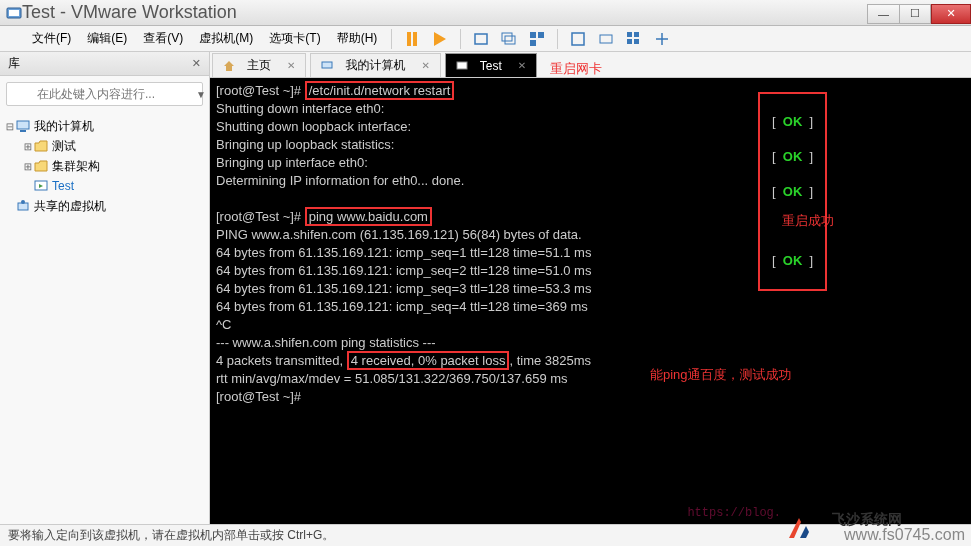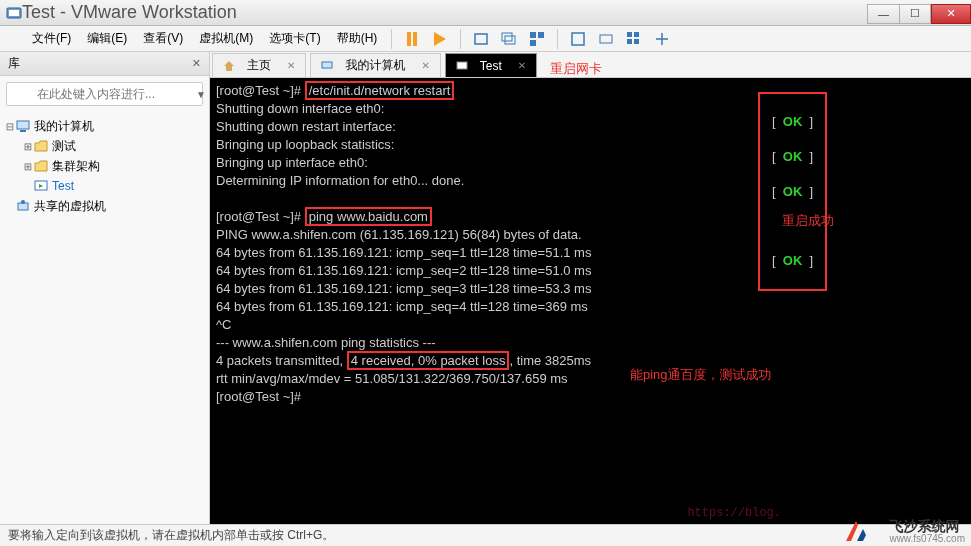--- a/index.html
+++ b/index.html
@@ -55,21 +55,21 @@
 .okblock .okr { color: #2ad22a; font-family: "Courier New", monospace; font-size: 13px; line-height: 17px; }
 .okblock .okr .br { color: #ccc; }
 
 
 .statusbar { height: 22px; background: #f4f4f4; border-top: 1px solid #ccc; display: flex; align-items: center; padding: 8px 8px; font-size: 12px; color: #444; }
 
 
 .watermark { position: absolute; right: 6px; bottom: 2px; display: flex; align-items: center; gap: 20px; }
 .watermark .logo { width: 26px; height: 26px; }
 .watermark .txt { font-size: 14px; font-weight: bold; color: #333; line-height: 1; }
-.watermark .url { font-size: 10px; color: #888; }
+.watermark .url { font-size: 16px; color: #888; margin-left: 12px; }
 .blogurl { position: absolute; right: 190px; bottom: 26px; color: #be185d; font-family: "Courier New"; font-size: 12px; opacity: .5; }
 
 .iconbox { width:16px;height:16px;display:inline-block; }
 </style>
 </head>
 <body>
 
 <div class="titlebar">
   <span class="iconbox">
     <svg viewBox="0 0 16 16">
@@ -233,39 +233,39 @@
         <span class="ico"><svg viewBox="0 0 12 12">
               <rect x="1" y="2" width="10" height="7" fill="#fff" stroke="#888"></rect>
             </svg></span>
         <span>Test</span>
         <span class="tx">✕</span>
       </div>
     </div>
 
     <div class="terminal"><span>[root@Test ~]# </span><span class="hl">/etc/init.d/network restart</span>
 <span>Shutting down interface eth0:</span>
-<span>Shutting down restart interface:</span>
+<span>Shutting down loopback interface:</span>
 <span>Bringing up loopback statistics:</span>
 <span>Bringing up interface eth0:</span>
 <span>Determining IP information for eth0... done.</span>
 <span></span>
 <span>[root@Test ~]# </span><span class="hl">ping www.baidu.com</span>
 <span>PING www.a.shifen.com (61.135.169.121) 56(84) bytes of data.</span>
 <span>64 bytes from 61.135.169.121: icmp_seq=1 ttl=128 time=51.1 ms</span>
 <span>64 bytes from 61.135.169.121: icmp_seq=2 ttl=128 time=51.0 ms</span>
 <span>64 bytes from 61.135.169.121: icmp_seq=3 ttl=128 time=53.3 ms</span>
 <span>64 bytes from 61.135.169.121: icmp_seq=4 ttl=128 time=369 ms</span>
 <span>^C</span>
 <span>--- www.a.shifen.com ping statistics ---</span>
 <span>4 packets transmitted, </span><span class="hl">4 received, 0% packet loss</span><span>, time 3825ms</span>
 <span>rtt min/avg/max/mdev = 51.085/131.322/369.750/137.659 ms</span>
 <span>[root@Test ~]# </span>
 <span class="ann" style="top:-18px;left:340px">重启网卡</span>
 <span class="ann" style="top:134px;left:572px">重启成功</span>
-<span class="ann" style="top:288px;left:420px">能ping通百度，测试成功</span>
+<span class="ann" style="top:288px;left:440px">能ping通百度，测试成功</span>
 <div class="okblock" style="top:14px;left:548px;padding:2px 12px">
 <div class="okr"><span class="br">[  </span><span class="ok">OK</span><span class="br">  ]</span></div>
 <div class="okr"><span class="br">[  </span><span class="ok">OK</span><span class="br">  ]</span></div>
 <div class="okr"><span class="br">[  </span><span class="ok">OK</span><span class="br">  ]</span></div>
 <div class="okr" style="height:17px"></div>
 <div class="okr"><span class="br">[  </span><span class="ok">OK</span><span class="br">  ]</span></div>
 </div>
 </div>
   </div>
 </div>

